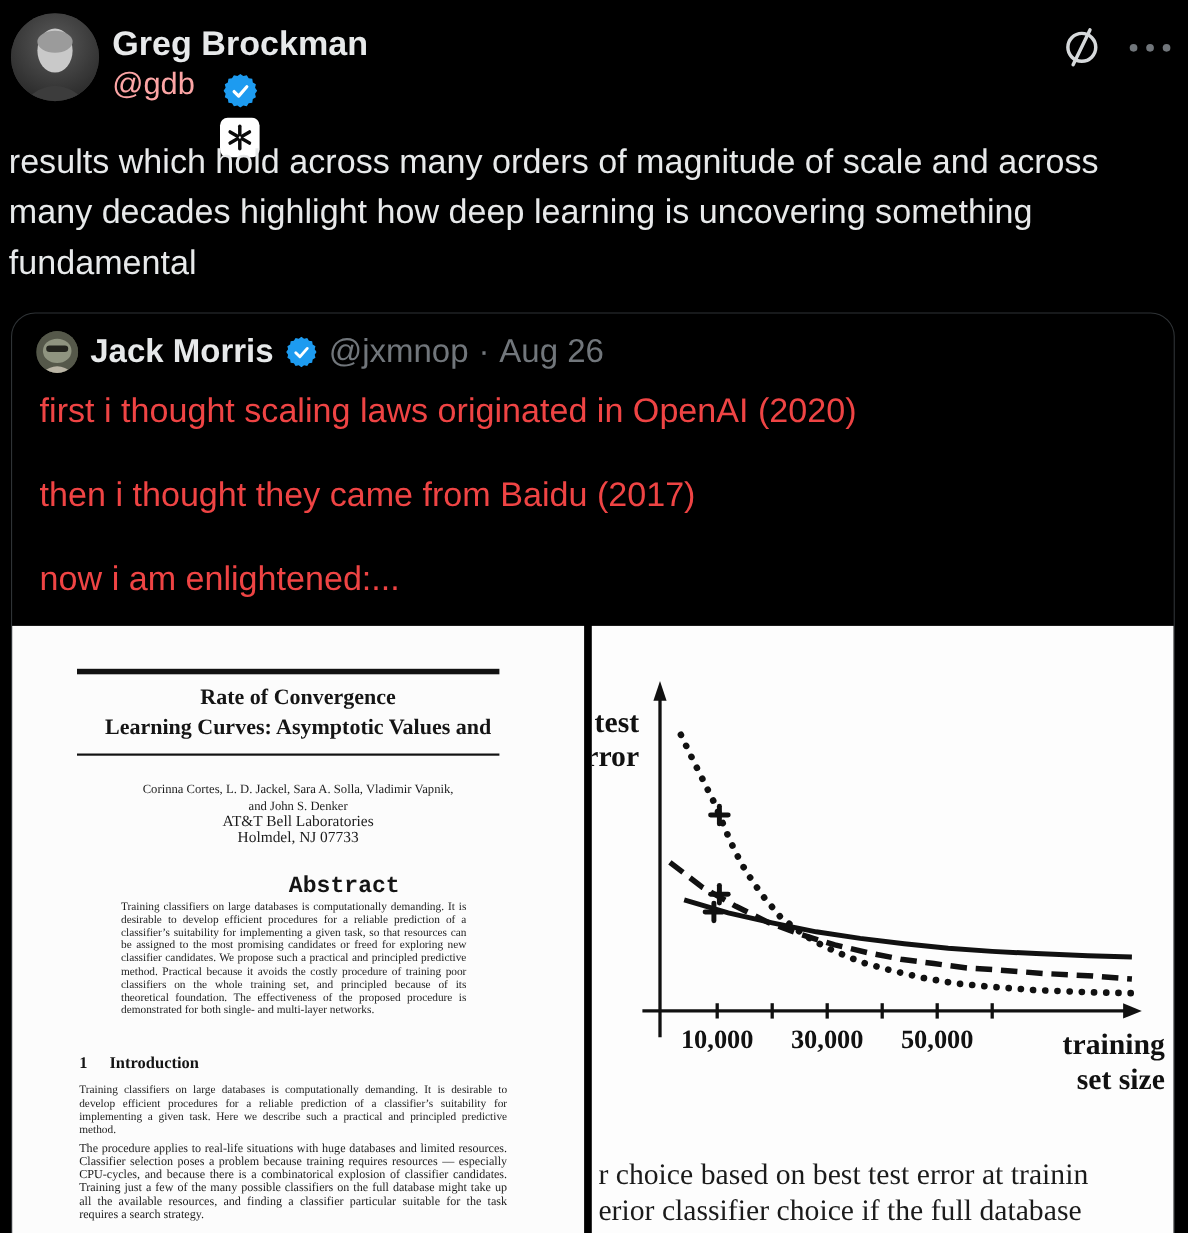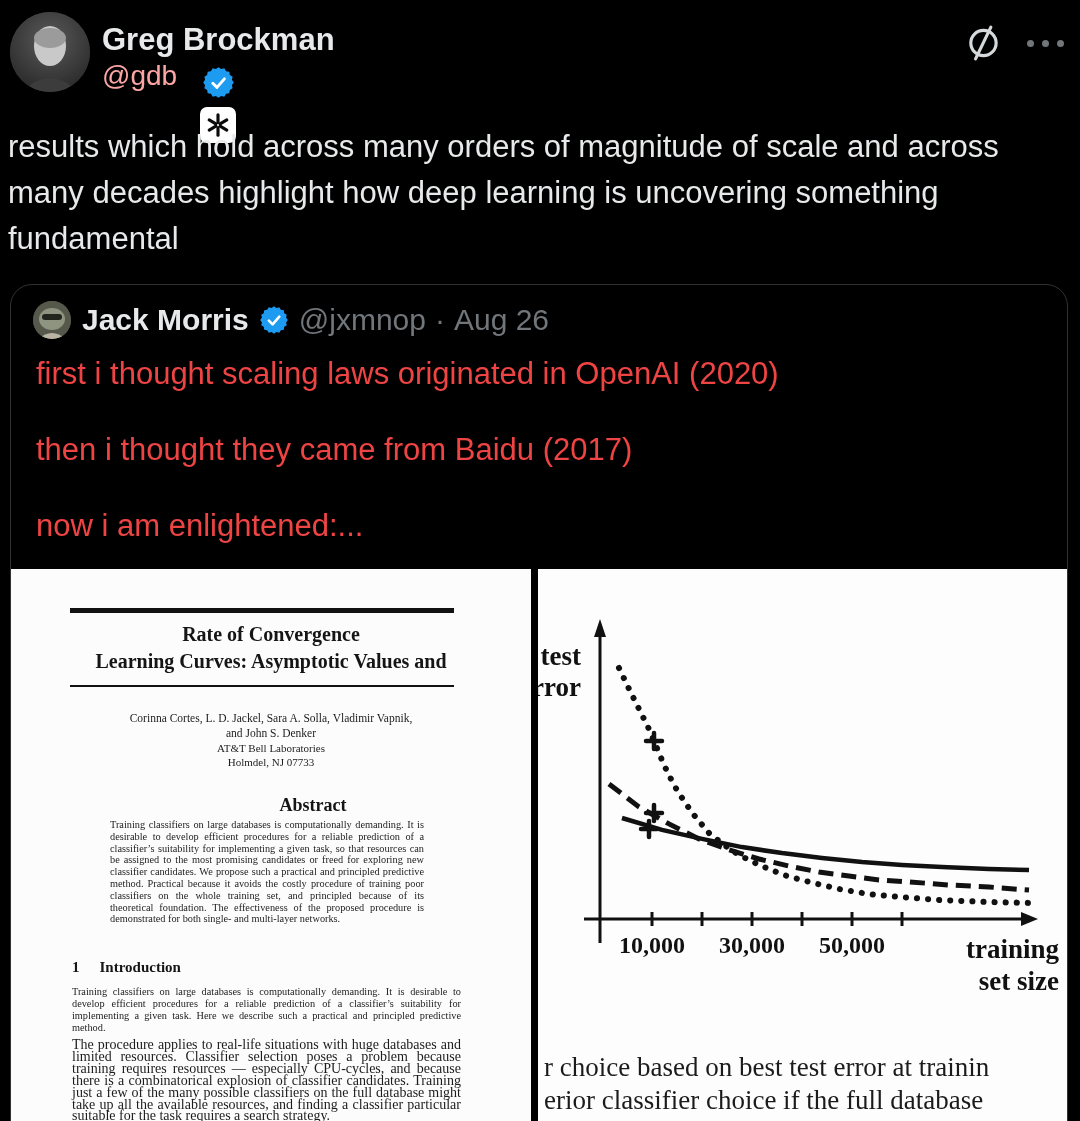--- a/index.html
+++ b/index.html
@@ -32,32 +32,32 @@
   .media-left{width:520px;height:100%;background:#fcfcfc;position:relative;overflow:hidden;}
   .media-right{flex:1;background:#fdfdfd;position:relative;overflow:hidden;}
   
   .p-rule-thick{position:absolute;left:59px;top:39px;width:384px;height:5px;background:#121212;}
   .p-rule-thin{position:absolute;left:59px;top:116px;width:384px;height:2px;background:#121212;}
   .p-title{position:absolute;left:30px;top:52px;width:460px;text-align:center;
     font-family:"Liberation Serif",serif;font-weight:700;font-size:20px;line-height:27px;color:#151515;}
   .p-authors{position:absolute;left:0;top:142px;width:520px;text-align:center;
     font-family:"Liberation Serif",serif;color:#1c1c1c;}
   .p-authors .a1,.p-authors .a2{font-weight:400;font-size:11.5px;line-height:15px;}
-  .p-authors .af{font-size:11px;line-height:14px;}
+  .p-authors .af{font-size:14px;line-height:14px;}
   .p-abs-head{position:absolute;left:0;top:226px;width:604px;text-align:center;
-    font-family:Liberation Serif, serif;font-weight:700;font-size:18px;color:#151515;}
+    font-family:Liberation Mono, monospace;font-weight:700;font-size:21px;color:#151515;}
   .p-abstract{position:absolute;left:99px;top:250px;width:314px;text-align:justify;
     font-family:"Liberation Serif",serif;font-size:10.3px;line-height:11.8px;color:#1c1c1c;}
   .p-sec-head{position:absolute;left:61px;top:390px;font-family:"Liberation Serif",serif;
     font-weight:700;font-size:15px;color:#151515;}
   .p-sec-head .num{margin-right:20px;}
   .p-par1{position:absolute;left:61px;top:417px;width:389px;text-align:justify;
     font-family:"Liberation Serif",serif;font-size:10.3px;line-height:11.9px;color:#1c1c1c;}
   .p-par2{position:absolute;left:61px;top:470px;width:389px;text-align:justify;
-    font-family:"Liberation Serif",serif;font-size:14px;line-height:11.9px;color:#1c1c1c;}
+    font-family:"Liberation Serif",serif;font-size:11px;line-height:11.9px;color:#1c1c1c;}
   
   #curve-svg{position:absolute;left:0;top:0;display:block;}
   #curve-svg .axis{stroke:#111;stroke-width:3;}
   #curve-svg .tick{stroke:#111;stroke-width:3;}
   #curve-svg .ticklabel{font-family:"Liberation Serif",serif;font-weight:700;font-size:24px;fill:#111;text-anchor:middle;}
   #curve-svg .ylab{font-family:"Liberation Serif",serif;font-weight:700;font-size:27px;fill:#111;text-anchor:end;}
   #curve-svg .xlab{font-family:"Liberation Serif",serif;font-weight:700;font-size:27px;fill:#111;text-anchor:end;}
   #curve-svg .curve{fill:none;stroke:#111;}
   #curve-svg .curve.solid{stroke-width:4.5;}
   #curve-svg .curve.dashed{stroke-width:5;stroke-dasharray:15 8;}

